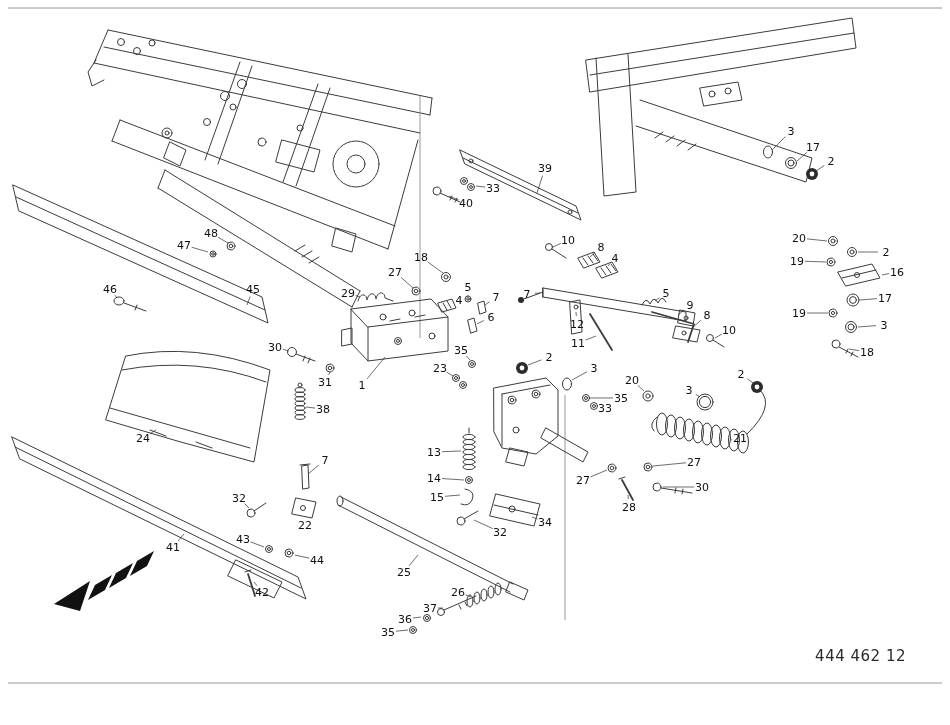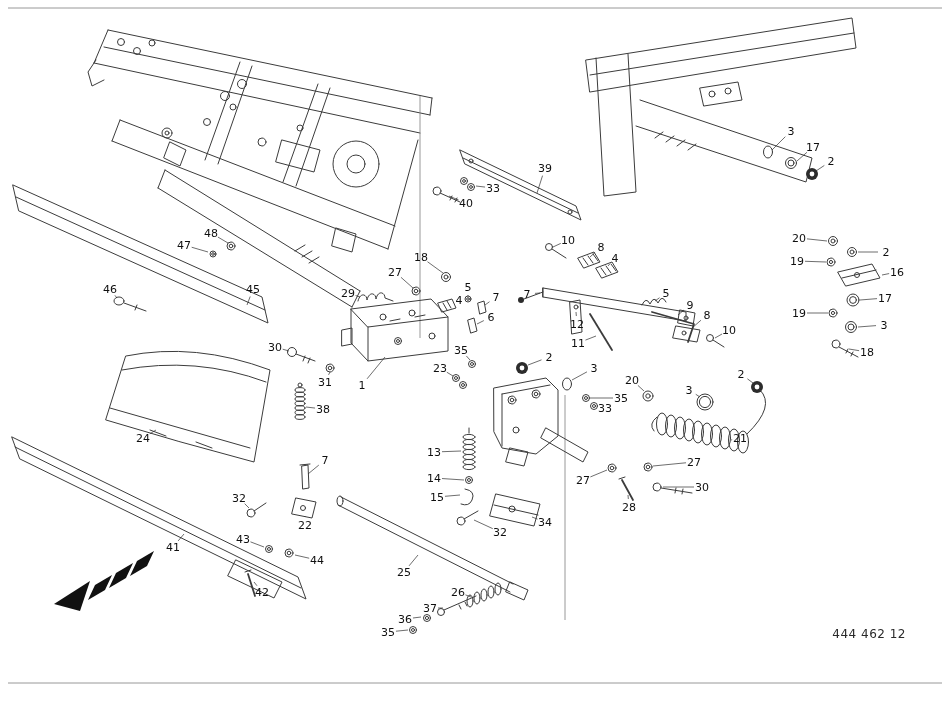--- a/index.html
+++ b/index.html
@@ -8,21 +8,21 @@
     font-family:"DejaVu Sans", sans-serif;
   }
   .stage{position:absolute;inset:0;}
   svg{display:block;}
   .ln{fill:none;stroke:#3c3c3c;stroke-width:1;stroke-linejoin:round;stroke-linecap:round;}
   .ln2{stroke-width:1.8;}
   .thin{fill:none;stroke:#7d7d7d;stroke-width:0.8;}
   .leader{stroke:#2f2f2f;stroke-width:0.7;}
   .callout{font-family:"DejaVu Sans",sans-serif;font-size:11px;fill:#0f0f0f;text-anchor:middle;dominant-baseline:central;}
   .drawing-number{
-    position:absolute;right:44px;bottom:84px;font-size:12px;color:#2a2a2a;letter-spacing:0.5px;
+    position:absolute;right:44px;bottom:60px;font-size:15px;color:#2a2a2a;letter-spacing:0.5px;
   }
 </style>
 </head>
 <body>
 
 <div class="stage">
   <svg id="diagram-svg" width="950" height="725" viewBox="0 0 950 725" xmlns="http://www.w3.org/2000/svg">
 
     <g>
       <line class="thin" x1="8" y1="8" x2="942" y2="8"></line>

